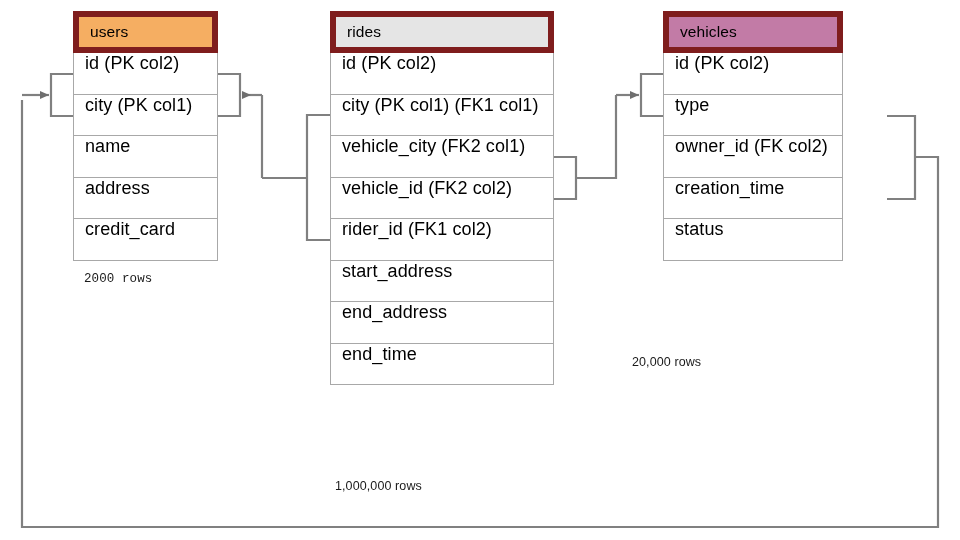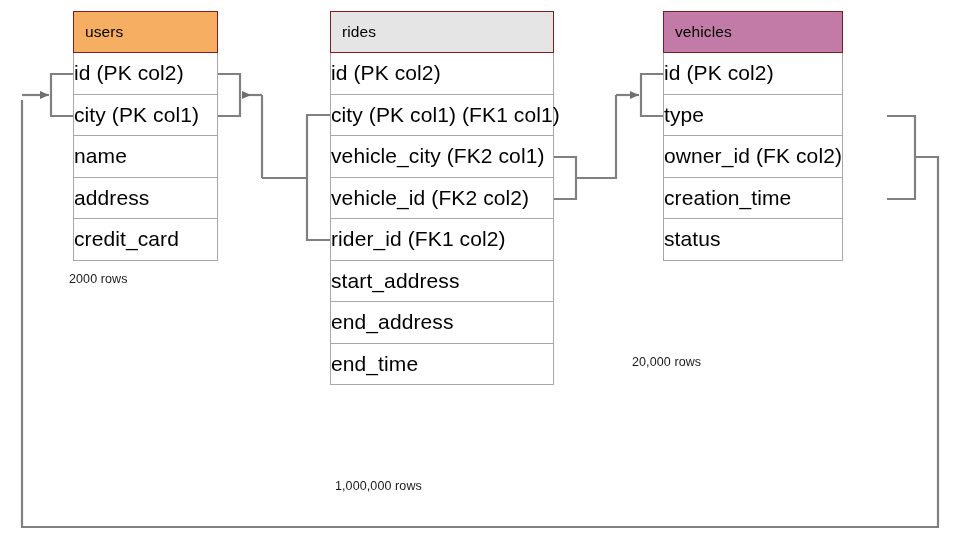--- a/index.html
+++ b/index.html
@@ -28,40 +28,40 @@
     height: 540px;
     pointer-events: none;
   }
   .entity {
     position: absolute;
     box-sizing: border-box;
   }
   .entity-header {
     box-sizing: border-box;
     height: 42px;
-    border: 1px solid #7f1d1d;
+    border: 6px solid #7f1d1d;
     display: flex;
     align-items: center;
     padding-left: 11px;
     font-size: 15.5px;
     color: #000;
     letter-spacing: 0.1px;
   }
   .entity-rows {
     box-sizing: border-box;
   }
   .entity-row {
     box-sizing: border-box;
     height: 41.5px;
     border: 1px solid #a8a8a8;
     border-top: none;
     background: #ffffff;
     display: flex;
-    align-items: center;
-    font-size: 21px;
+    padding-left: 11px;
+    font-size: 18px;
     color: #000;
     letter-spacing: 0.1px;
     white-space: nowrap;
   }
   .row-count {
     position: absolute;
     font-size: 12.5px;
     color: #1a1a1a;
     white-space: nowrap;
     letter-spacing: 0.1px;
@@ -136,21 +136,21 @@
             <span>name</span>
           </div>
           <div class="entity-row">
             <span>address</span>
           </div>
           <div class="entity-row">
             <span>credit_card</span>
           </div>
         </div>
       </div>
-      <div class="row-count" style="left: 69px; top: 271.5px;">2000 rows</div>
+      <div class="row-count" style="left: 84px; top: 271.5px; font-family: Liberation Mono, monospace;">2000 rows</div>
       <div class="entity" style="left: 330px; top: 11px; width: 224px;">
         <div class="entity-header" style="background: #e5e5e5;">
           <span>rides</span>
         </div>
         <div class="entity-rows">
           <div class="entity-row">
             <span>id (PK col2)</span>
           </div>
           <div class="entity-row">
             <span>city (PK col1) (FK1 col1)</span>

